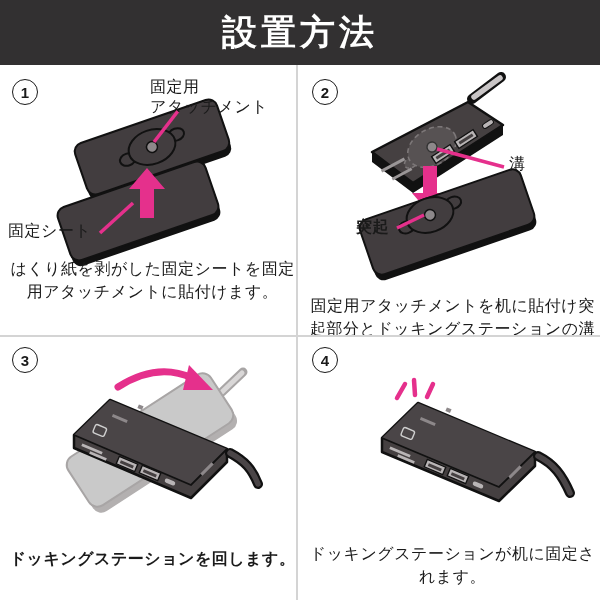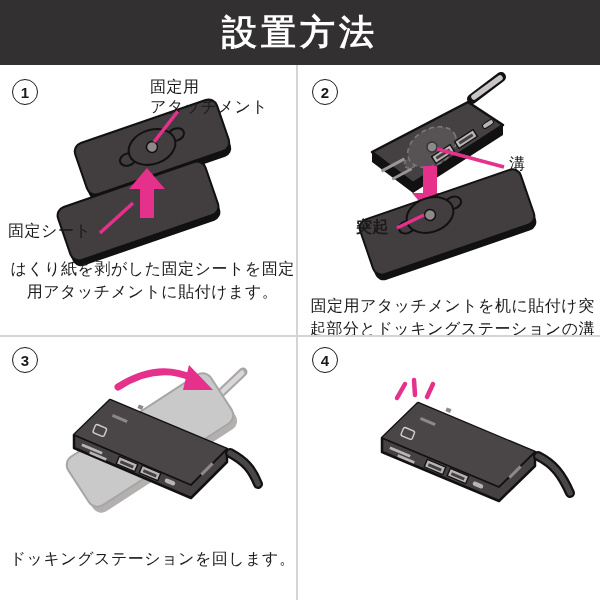--- a/index.html
+++ b/index.html
@@ -34,21 +34,21 @@
     border-radius:50%;display:flex;align-items:center;justify-content:center;
     font-size:15px;font-weight:bold;background:#fff;
   }
   #panel3 .stepnum,#panel4 .stepnum{top:10px;}
   .caption{
     position:absolute;left:8px;width:289px;font-size:16px;line-height:23px;
     letter-spacing:0.5px;color:var(--ink);text-align:center;
   }
   #panel1 .caption{top:192px;}
   #panel2 .caption{top:192px;margin-top:37px;}
-  #panel3 .caption{top:210px;}
+  #panel3 .caption{top:210px;font-weight:bold;}
   #panel4 .caption{top:205px;}
   .callout{
     position:absolute;font-size:16px;line-height:20px;color:var(--ink);
     white-space:pre-line;letter-spacing:0.5px;
   }
   .lbl-attachment{left:150px;top:12px;}
   .lbl-sheet{left:8px;top:156px;}
   .lbl-groove{left:209px;top:89px;}
   .lbl-protrusion{left:56px;top:152px;font-weight:bold;}
   svg.illu{position:absolute;left:0;top:0;}
@@ -242,13 +242,14 @@
       <path d="M238,119 C254,127 262,138 270,156" stroke="#4a4547" stroke-width="5.5" stroke-linecap="round" fill="none"></path>
     </g>
 
     <g stroke="#e5308c" stroke-width="4.5" stroke-linecap="round">
       <line x1="97" y1="61" x2="105" y2="47"></line>
       <line x1="114" y1="43" x2="115" y2="58"></line>
       <line x1="133" y1="47" x2="127" y2="60"></line>
     </g>
   </svg>
   <div class="stepnum">4</div>
+  <div class="caption">ドッキングステーションが机に固定されます。</div>
 </div>
 
 </body></html>

